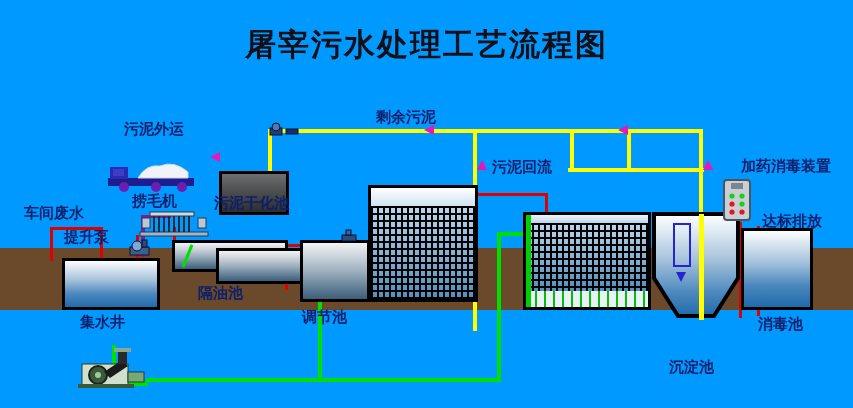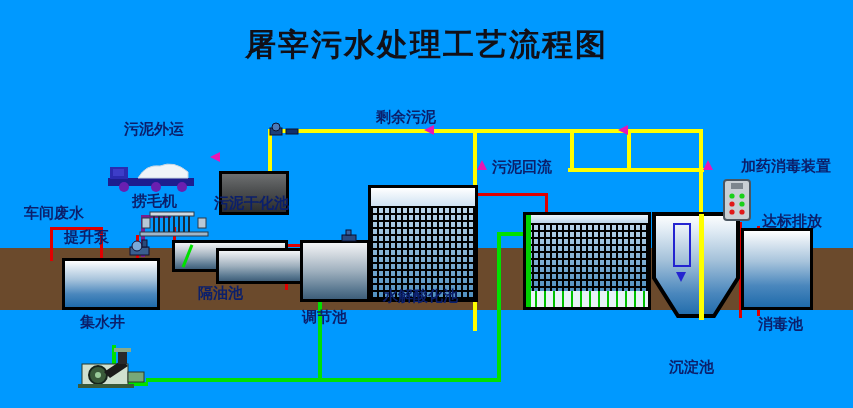--- a/index.html
+++ b/index.html
@@ -163,21 +163,20 @@
   </svg>
 
   <div class="tank" style="left:368px;top:185px;width:110px;height:117px;background:#0e4f8a;">
     <div style="position:absolute;left:0;top:0;width:100%;height:18px;background:linear-gradient(to bottom,#ffffff,#cfe2f2);"></div>
     <div style="position:absolute;left:0;top:18px;width:100%;height:calc(100% - 18px);
       background-image:
         repeating-linear-gradient(to right, #000 0 2px, transparent 2px 6px),
         repeating-linear-gradient(to bottom, #000 0 2px, transparent 2px 7px),
         linear-gradient(to bottom,#bcd6ea,#4f8fbf);"></div>
   </div>
-  <div class="lbl" style="left:383px;top:287px;">水解酸化池</div>
 
   <div class="tank" style="left:523px;top:212px;width:128px;height:98px;background:#0e4f8a;">
     <div style="position:absolute;left:0;top:0;width:100%;height:8px;background:linear-gradient(to bottom,#eef5fb,#bcd6ea);"></div>
     <div style="position:absolute;left:0;top:8px;width:100%;height:calc(100% - 24px);
       background-image:
         repeating-linear-gradient(to right, #000 0 2px, transparent 2px 6px),
         repeating-linear-gradient(to bottom, #000 0 2px, transparent 2px 7px),
         linear-gradient(to bottom,#bcd6ea,#4f8fbf);"></div>
     <div style="position:absolute;left:0;bottom:0;width:100%;height:16px;
       background:#e8f2f8;

